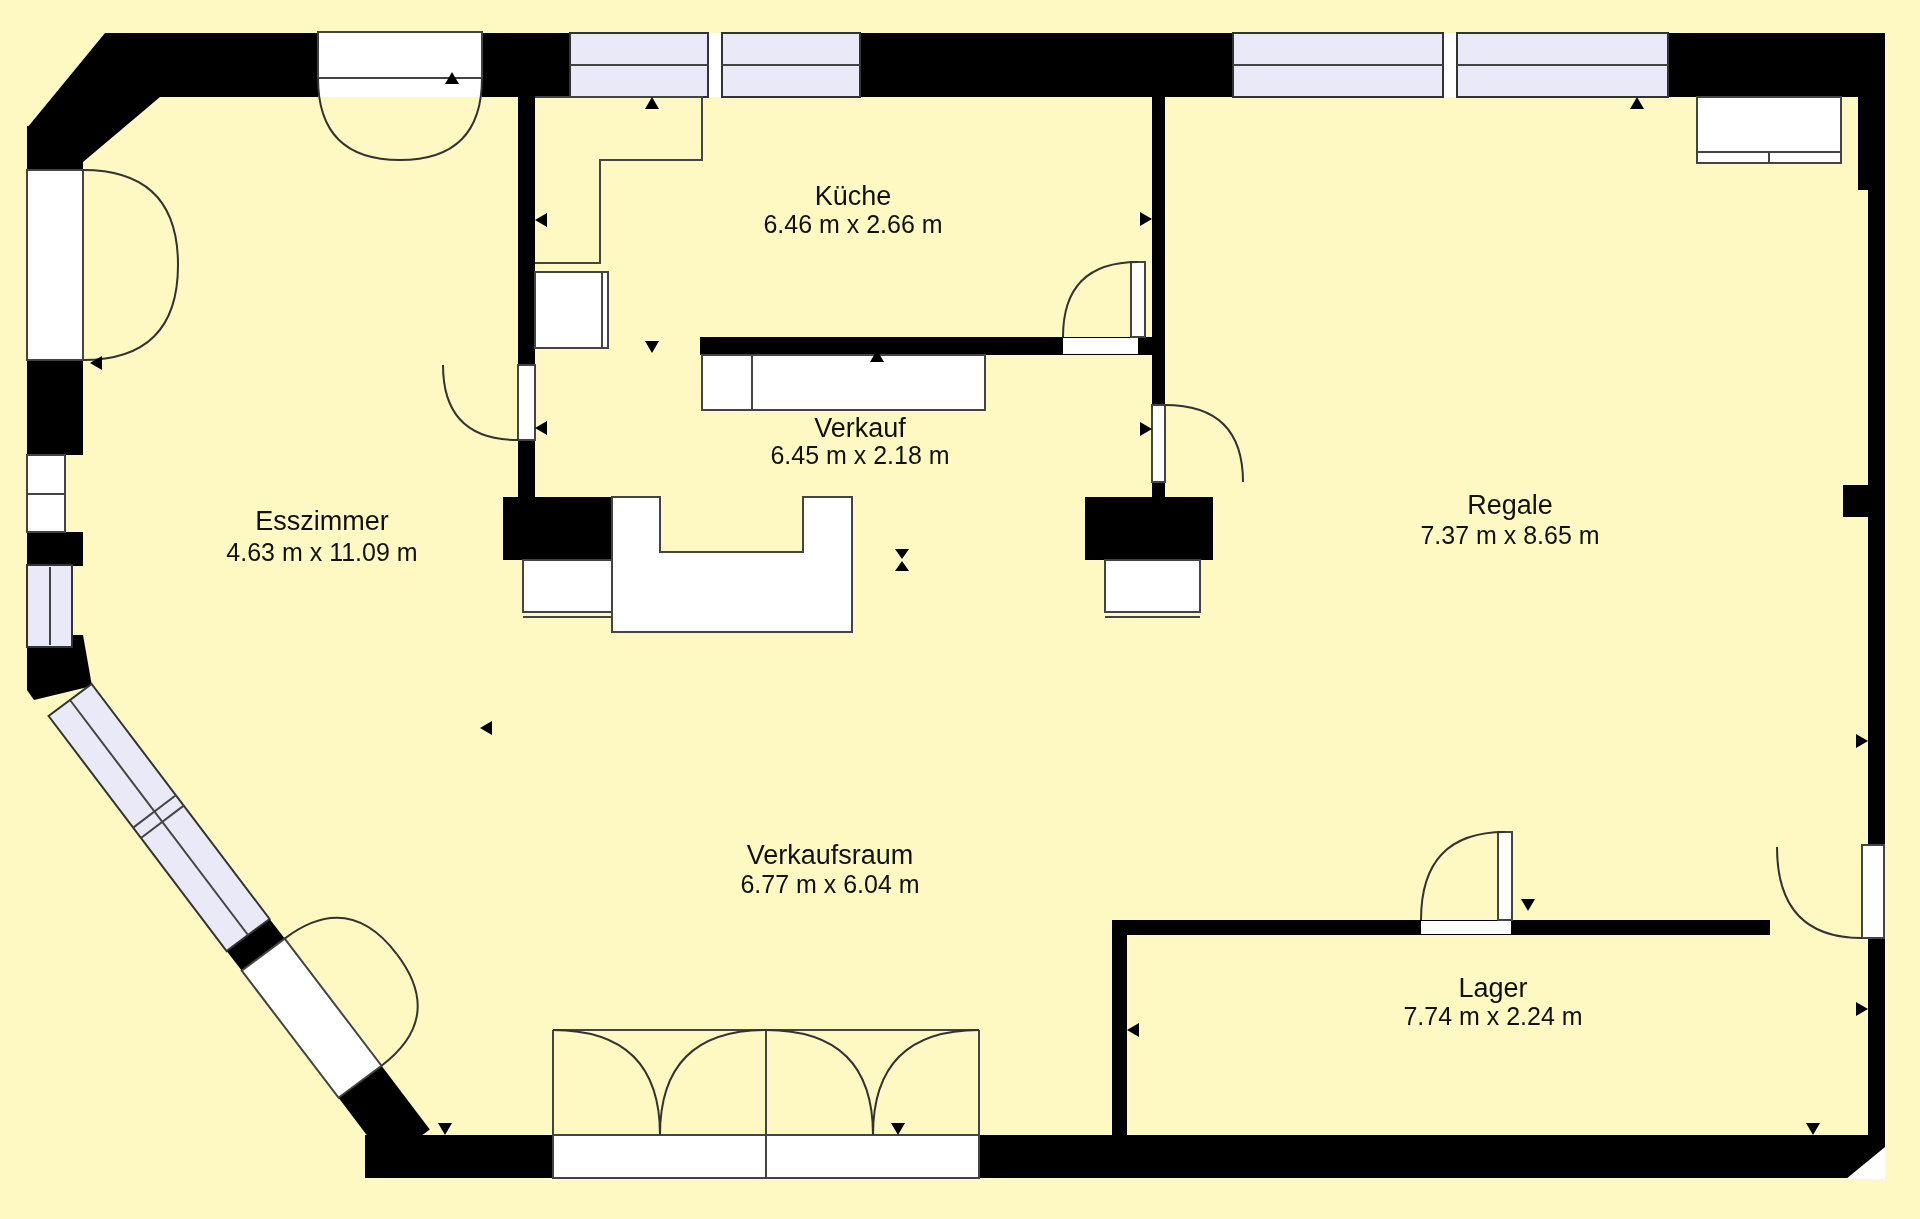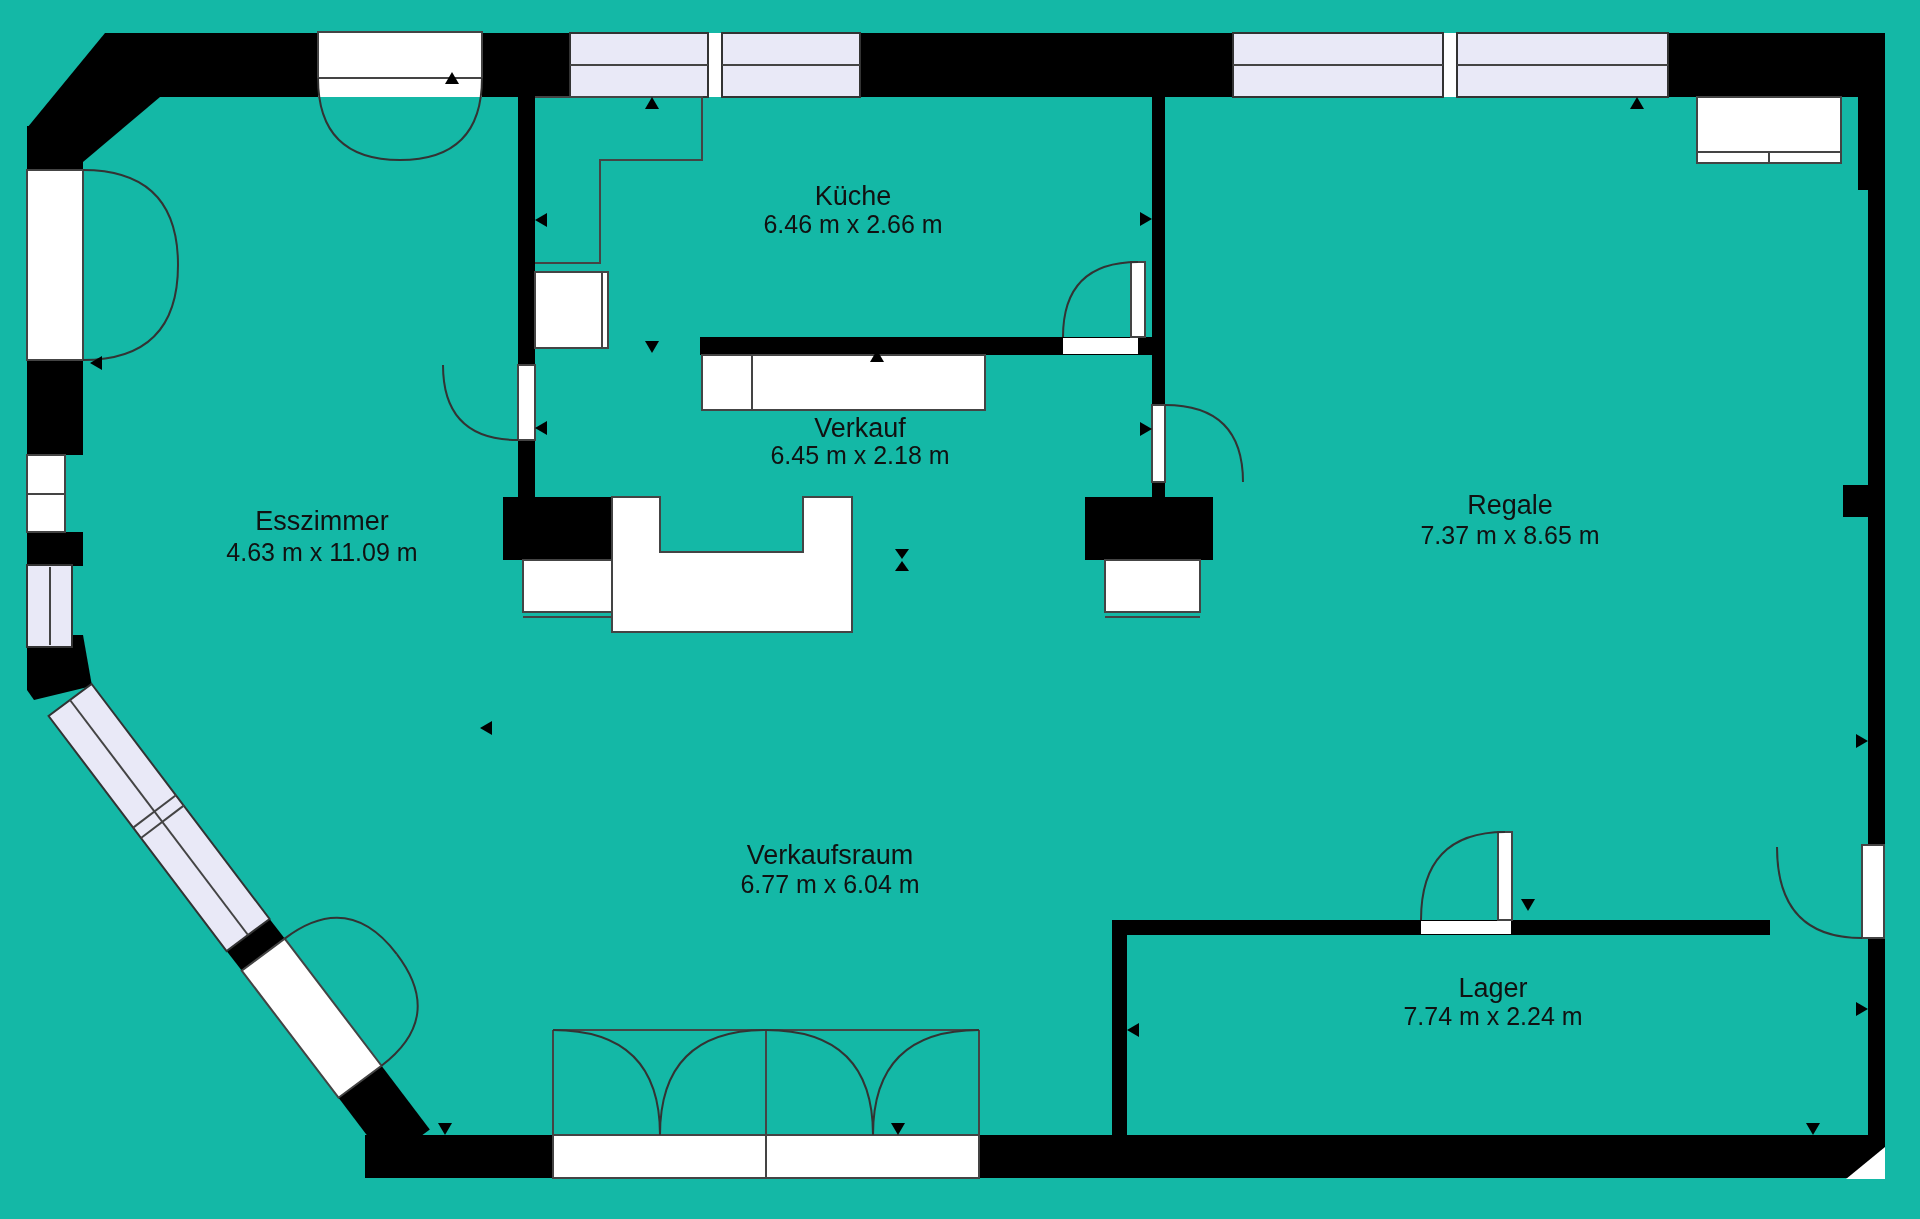--- a/index.html
+++ b/index.html
@@ -1,16 +1,16 @@
 <!DOCTYPE html>
 <html><head>
 <meta charset="utf-8">
 <style>
   html,body{margin:0;padding:0;background:#fff;}
-  #stage{width:1920px;height:1219px;background:#14b8a6;position:relative;font-family:"Liberation Sans",sans-serif;}
+  #stage{width:1920px;height:1219px;background:#fef9c3;position:relative;font-family:"Liberation Sans",sans-serif;}
   svg{display:block}
   .wl{fill:#000000;stroke:none}
   .gap{fill:#ffffff;stroke:none}
   .fr{fill:#ffffff;stroke:#444444;stroke-width:2}
   .wn{fill:#e9e9f7;stroke:#333333;stroke-width:2}
   .ln{fill:none;stroke:#444444;stroke-width:2}
   .arc{fill:none;stroke:#333333;stroke-width:2}
   .mk{fill:#000000;stroke:none}
   .rtitle{font-family:"Liberation Sans",sans-serif;font-size:27px;fill:#111111;text-anchor:middle}
   .rdims{font-family:"Liberation Sans",sans-serif;font-size:25px;fill:#111111;text-anchor:middle}

